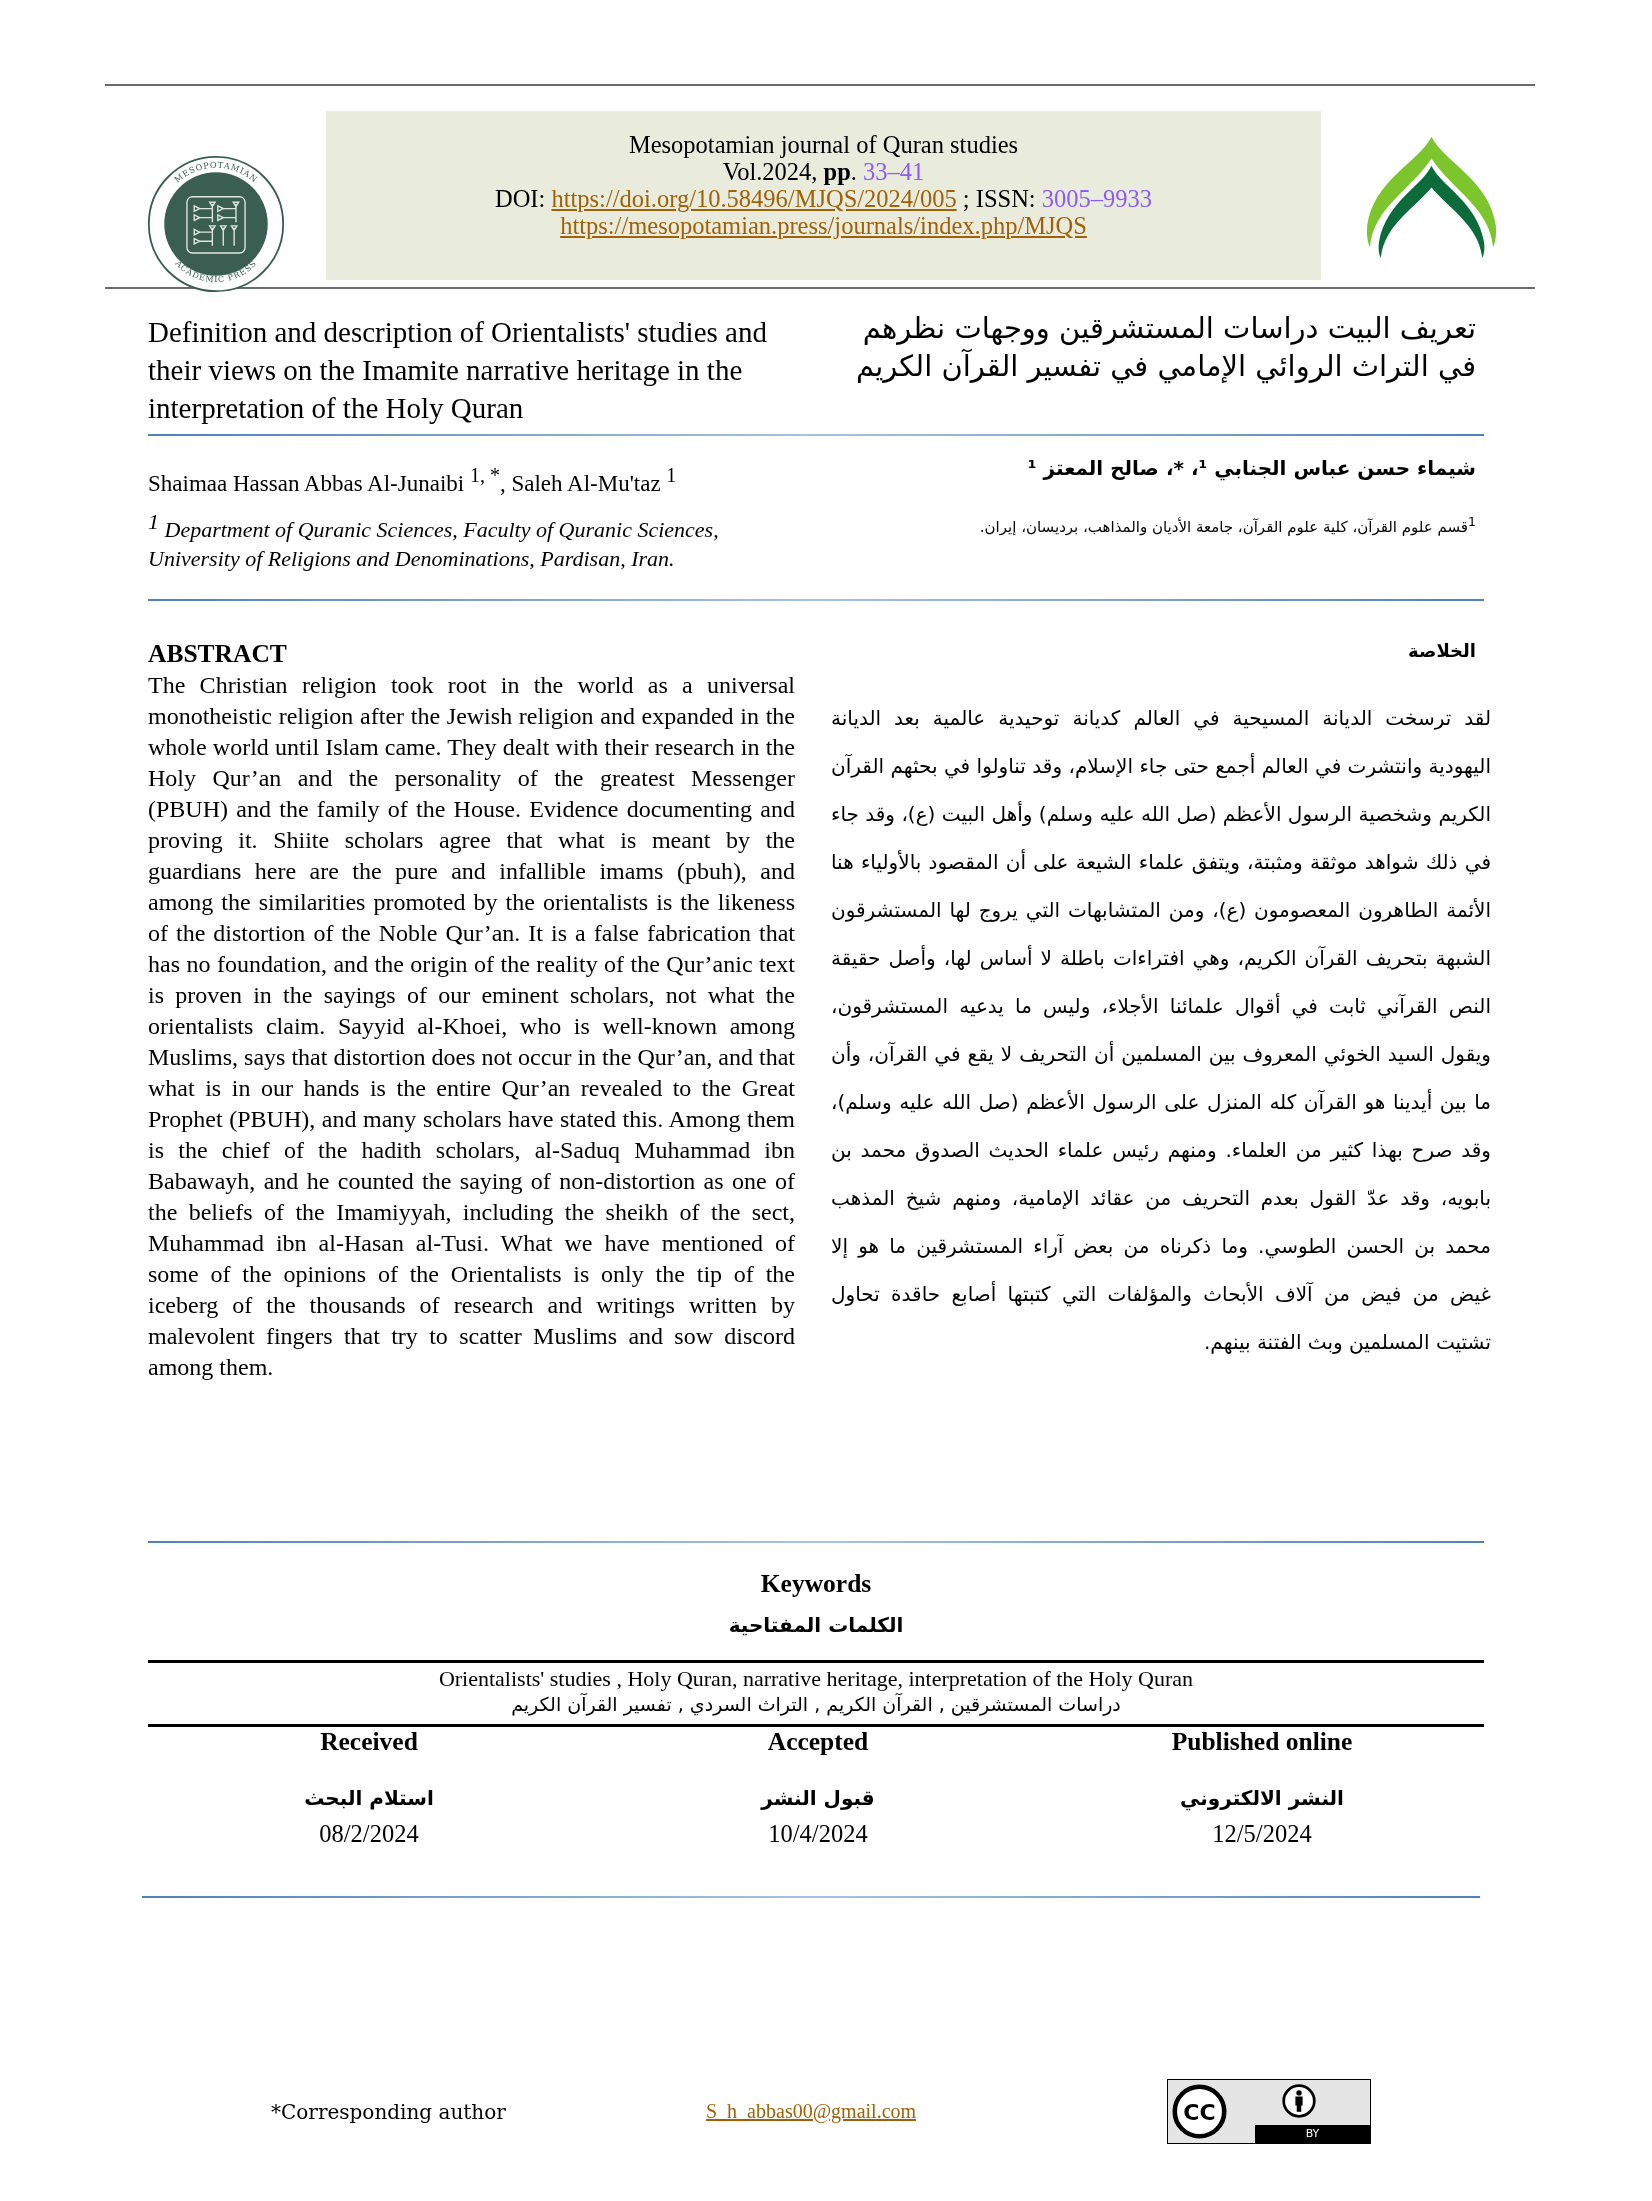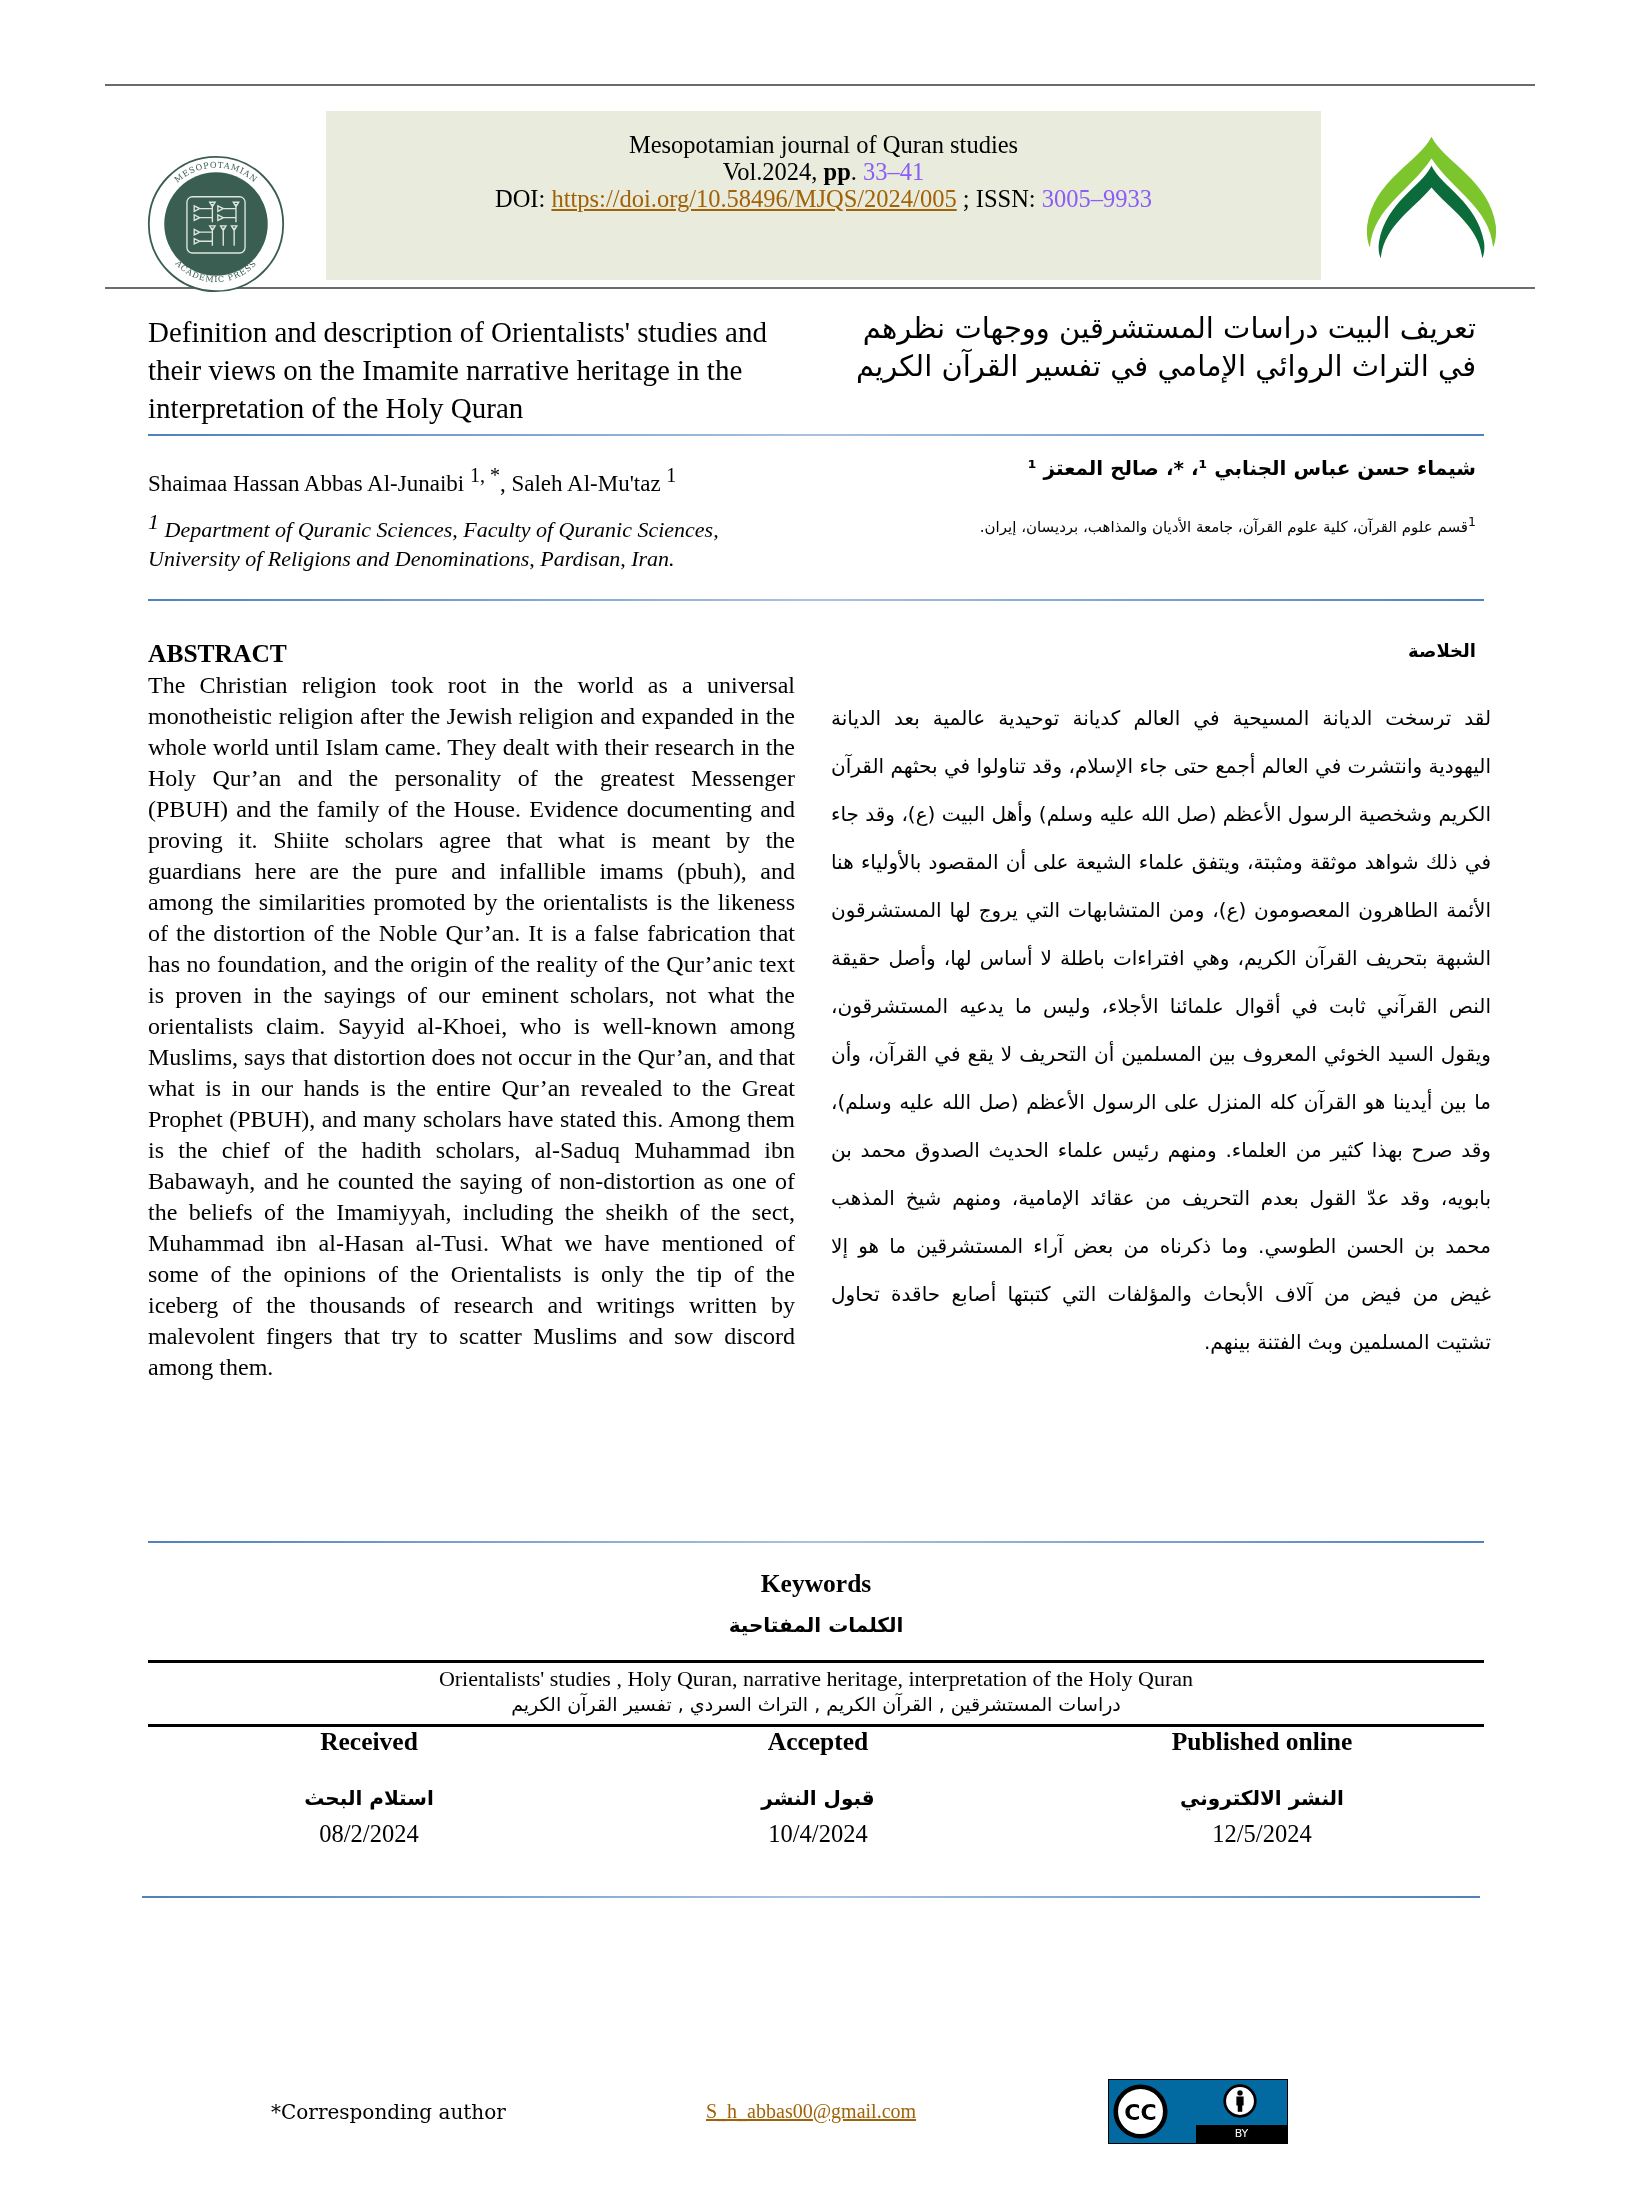--- a/index.html
+++ b/index.html
@@ -28,21 +28,21 @@
   .kw-h{top:1569px;font-size:25.5px;font-weight:bold;}
   .kw-h-ar{top:1613px;font-size:20px;font-weight:bold;font-family:"DejaVu Sans",sans-serif;}
   .kw-en{top:1666px;font-size:22px;}
   .kw-ar{top:1693px;font-size:19px;direction:rtl;font-family:"DejaVu Sans",sans-serif;}
   .date-col{position:absolute;width:364px;text-align:center;}
   .date-label{font-size:25.5px;font-weight:bold;position:absolute;left:0;right:0;top:0;}
   .date-label-ar{font-size:20px;font-weight:bold;position:absolute;left:0;right:0;top:59px;direction:rtl;font-family:"DejaVu Sans",sans-serif;}
   .date-val{font-size:24.5px;position:absolute;left:0;right:0;top:93px;}
   .footer-corr{left:271px;top:2100px;font-size:20px;font-family:"DejaVu Serif",serif;}
   .footer-email{left:706px;top:2100px;font-size:20px;}
-  .cc{position:absolute;left:1108px;top:2079px;width:180px;height:65px;background:#0369a1;border:1.8px solid #000;box-sizing:border-box;}
+  .cc{position:absolute;left:1167px;top:2079px;width:204px;height:65px;background:#e5e5e5;border:1.8px solid #000;box-sizing:border-box;}
   .cc .by{position:absolute;left:87px;right:0;bottom:0;height:18px;background:#000;color:#fff;font-family:"DejaVu Sans",sans-serif;font-size:11px;text-align:center;line-height:18px;}
 </style>
 </head>
 <body>
 
 <div class="rule-gray" style="left:105px;top:84px;width:1430px;"></div>
 <div class="rule-gray" style="left:105px;top:287px;width:1430px;"></div>
 
 <svg class="abs" style="left:147px;top:155px;" width="138" height="138" viewBox="0 0 152 152">
   <circle cx="76" cy="76" r="74" fill="#fff" stroke="#3b5e53" stroke-width="2"></circle>
@@ -58,20 +58,21 @@
     <path d="M52,82 l6,3 l-6,3z M52,92 l6,3 l-6,3z M58,85 h14 M58,95 h14 M72,80 v20 M69,78 l3,5 l3,-5z"></path>
     <path d="M84,80 v20 M81,78 l3,5 l3,-5z M96,80 v20 M93,78 l3,5 l3,-5z"></path>
   </g>
 </svg>
 
 <div class="banner">
   <div class="inner">
     <div>Mesopotamian journal of Quran studies</div>
     <div><span>Vol.2024, </span><b>pp</b><span>. </span><span class="blue">33–41</span></div>
     <div><span>DOI: </span><a>https://doi.org/10.58496/MJQS/2024/005</a><span> ; ISSN: </span><span class="blue">3005–9933</span></div>
+    <div><a>https://mesopotamian.press/journals/index.php/MJQS</a></div>
   </div>
 </div>
 
 <svg class="abs" style="left:1364px;top:135px;" width="135" height="125" viewBox="0 0 148 138">
   <path d="M74,2 C60,30 10,50 3,100 C2,112 4,120 6,124 C10,80 50,62 74,26 C98,62 138,80 142,124 C144,120 146,112 145,100 C138,50 88,30 74,2 Z" fill="#7dc52d"></path>
   <path d="M74,34 C62,58 24,74 16,118 C15,126 16,132 18,136 C22,100 52,84 74,58 C96,84 126,100 130,136 C132,132 133,126 132,118 C124,74 86,58 74,34 Z" fill="#0b6b3a"></path>
 </svg>
 
 <div class="abs title-en">Definition and description of Orientalists' studies and their views on the Imamite narrative heritage in the interpretation of the Holy Quran</div>
 <div class="abs title-ar">

